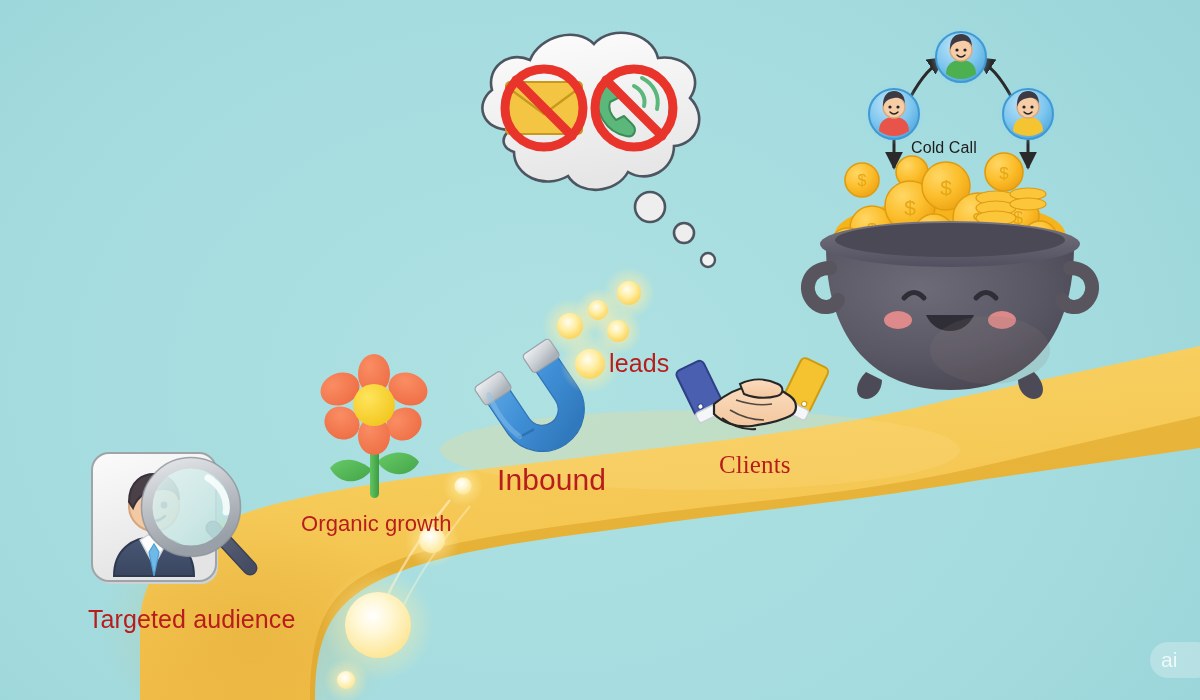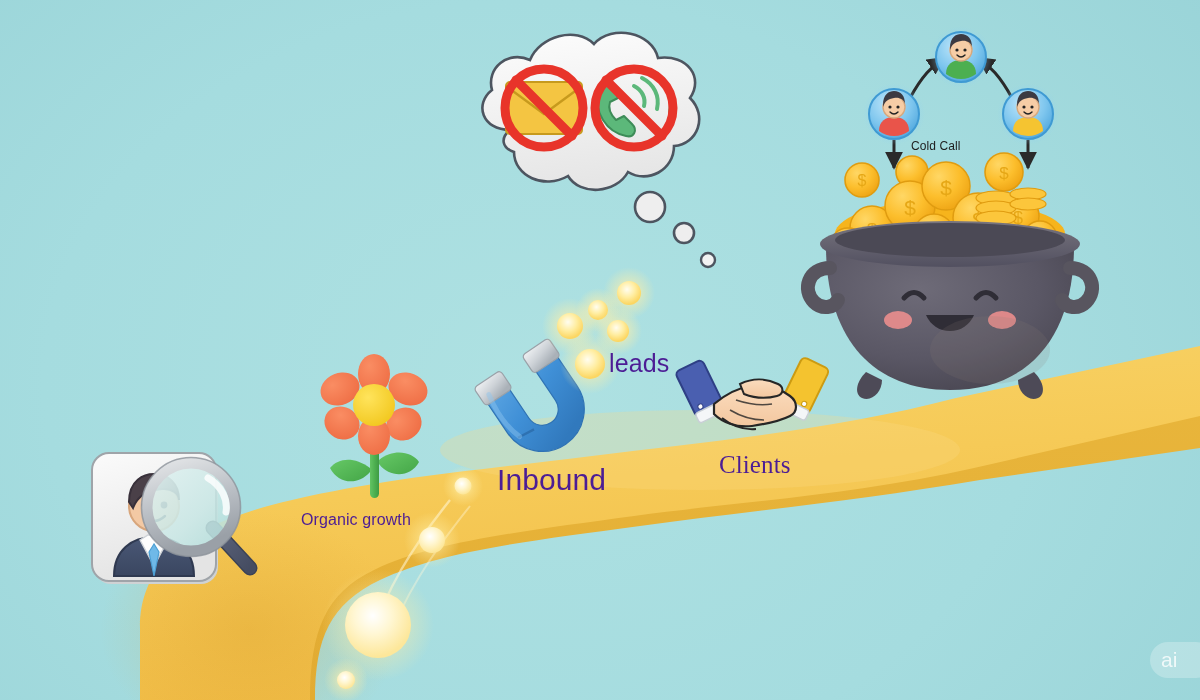--- a/index.html
+++ b/index.html
@@ -13,31 +13,31 @@
   .bg {
     position:absolute; inset:0;
     background: radial-gradient(ellipse 900px 700px at 45% 55%, #aee1e2 0%, #a5dcdf 55%, #98d3d7 100%);
   }
   .abs { position:absolute; }
   svg { display:block; overflow:visible; }
 
   
   .label {
     position:absolute;
-    color:#4c1d95;
+    color:#b91c1c;
     font-family:"Liberation Sans", sans-serif;
     white-space:nowrap;
     letter-spacing:.1px;
   }
   .lbl-targeted { left:88px;  top:605px; font-size:25px; }
-  .lbl-organic  { left:301px; top:511px; font-size:16px; }
+  .lbl-organic  { left:301px; top:511px; font-size:22px; }
   .lbl-inbound  { left:497px; top:463px; font-size:30px; }
   .lbl-leads    { left:609px; top:349px; font-size:25px; }
   .lbl-clients  { left:719px; top:451px; font-size:25px;font-family:Liberation Serif, serif; }
-  .lbl-coldcall { left:911px; top:139px; font-size:12px; color:#1d1d1d; }
+  .lbl-coldcall { left:911px; top:139px; font-size:16px; color:#1d1d1d; }
 
   
   .watermark {
     position:absolute; right:-14px; bottom:22px;
     width:64px; height:36px; border-radius:18px;
     background:rgba(255,255,255,.26);
     display:flex; align-items:center; justify-content:flex-start;
     padding-left:11px;
     color:rgba(255,255,255,.78); font-size:21px;
     font-family:"Liberation Sans", sans-serif;
@@ -457,20 +457,21 @@
       <path d="M104,148 Q114,137 124,148" stroke="#2f2d36" stroke-width="5" fill="none" stroke-linecap="round"></path>
       <path d="M176,148 Q186,137 196,148" stroke="#2f2d36" stroke-width="5" fill="none" stroke-linecap="round"></path>
       <ellipse cx="98" cy="170" rx="14" ry="9" fill="#f3908f" opacity="0.85"></ellipse>
       <ellipse cx="202" cy="170" rx="14" ry="9" fill="#f3908f" opacity="0.85"></ellipse>
       <path d="M126,165 A26,26 0 0 0 174,165 Z" fill="#2f2d36"></path>
     </g>
 
     <ellipse cx="190" cy="200" rx="60" ry="34" fill="#8a7f74" opacity="0.16"></ellipse>
   </svg>
 
+  <div class="label lbl-targeted">Targeted audience</div>
   <div class="label lbl-organic">Organic growth</div>
   <div class="label lbl-inbound">Inbound</div>
   <div class="label lbl-leads">leads</div>
   <div class="label lbl-clients">Clients</div>
   <div class="label lbl-coldcall">Cold Call</div>
 
   <div class="watermark">
     <span>ai</span>
   </div>
 </div>

